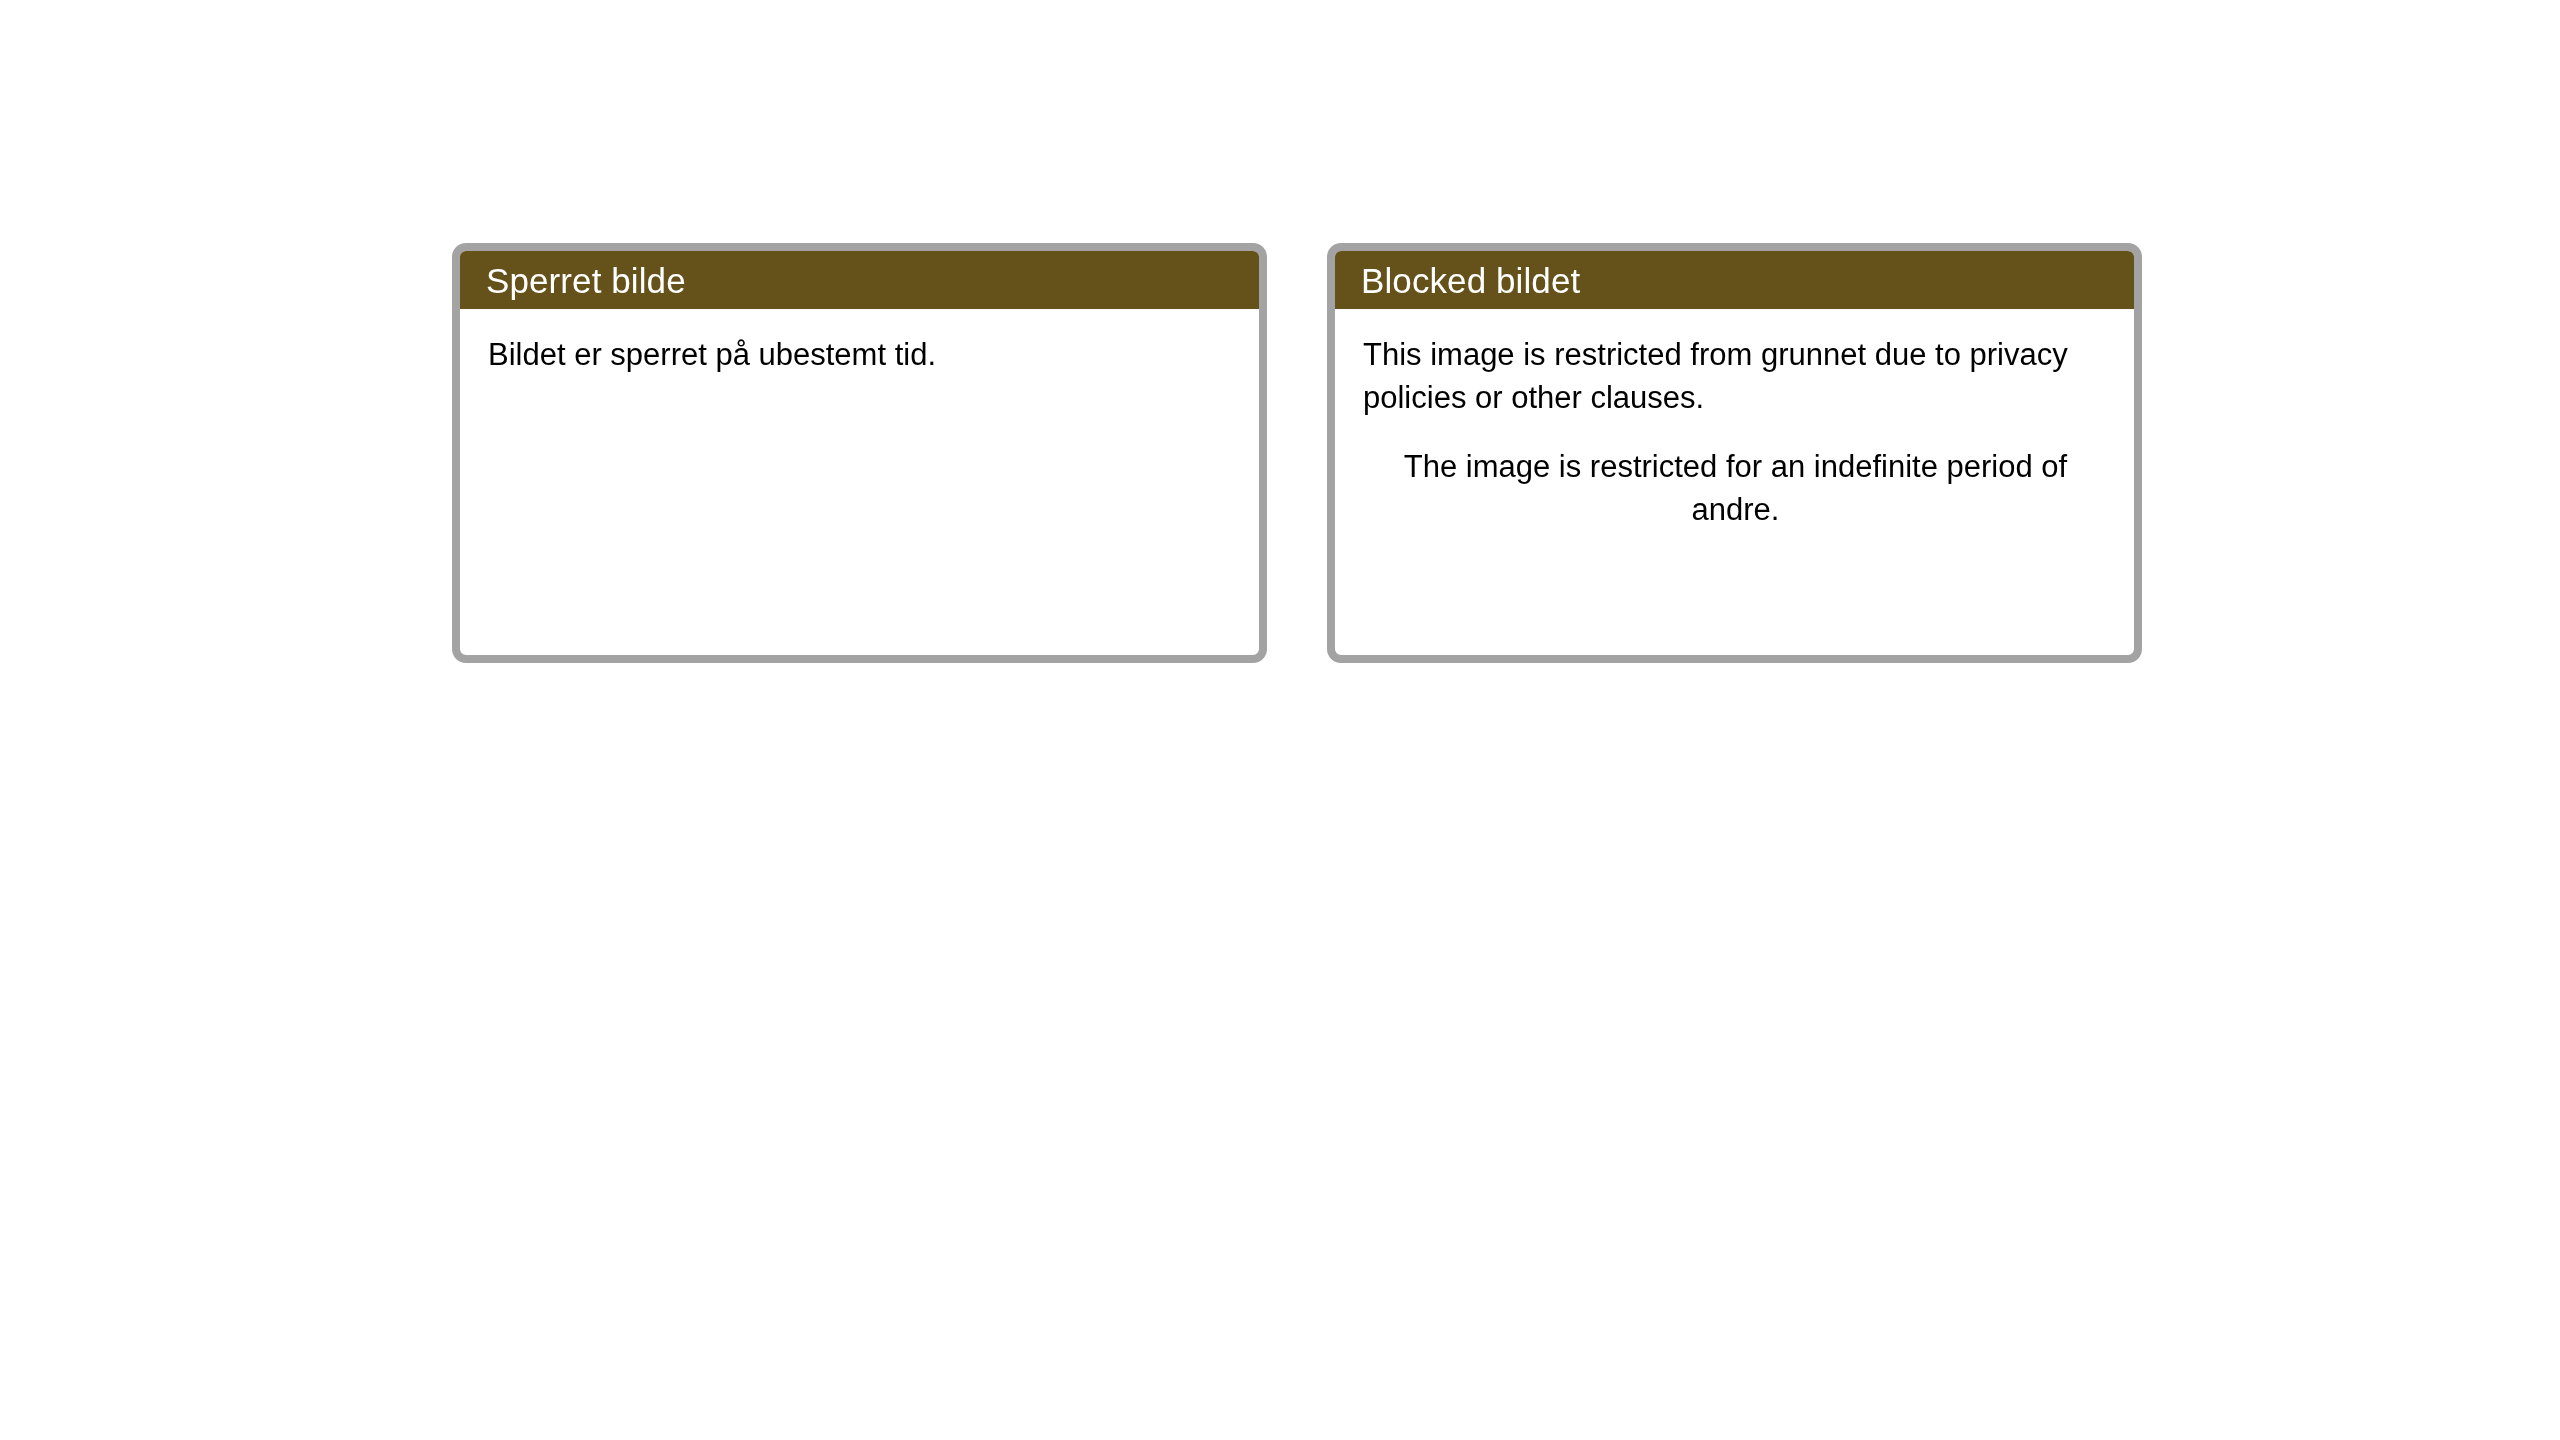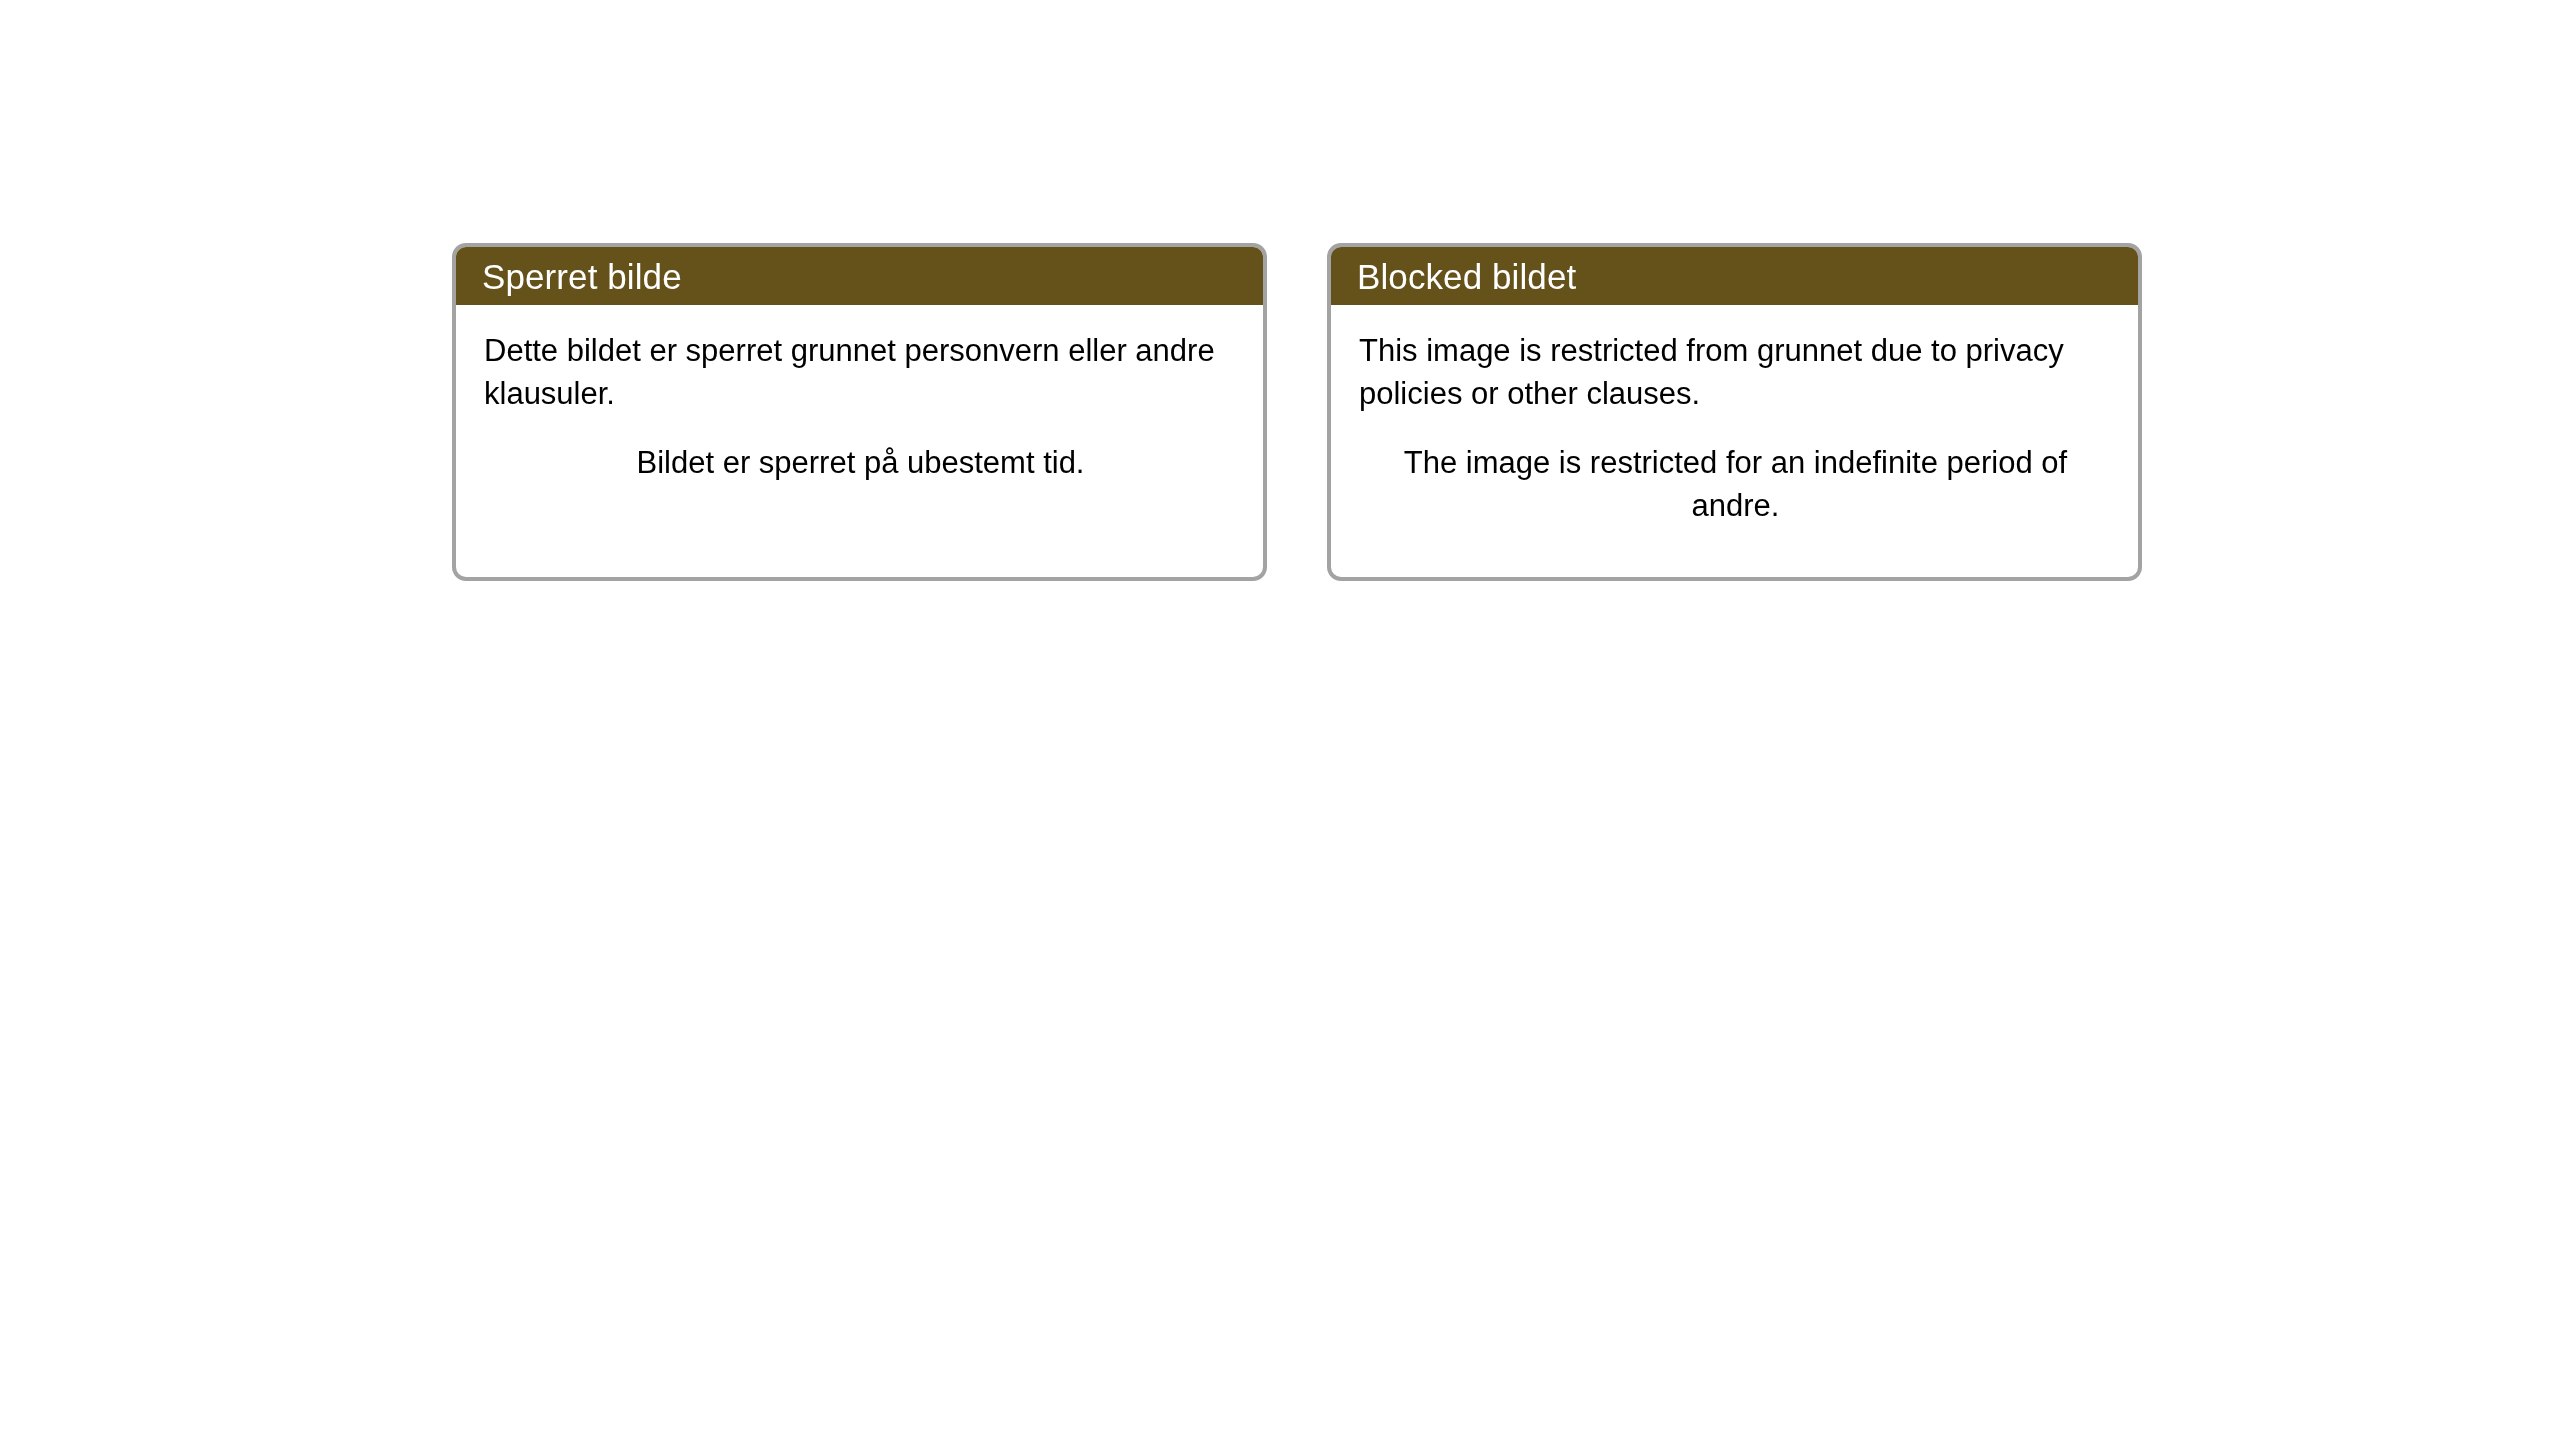--- a/index.html
+++ b/index.html
@@ -21,24 +21,24 @@
     left: 452px;
     top: 243px;
     display: flex;
     flex-direction: row;
     align-items: flex-start;
     gap: 60px;
   }
 
   .notice-card {
     width: 815px;
-    height: 338px;
+    height: 420px;
     box-sizing: border-box;
     background: #ffffff;
-    border: 4px solid #a3a3a3;
+    border: 8px solid #a3a3a3;
     border-radius: 14px;
     display: flex;
     flex-direction: column;
     overflow: hidden;
   }
 
   .card-header {
     background: #65511a;
     height: 58px;
     min-height: 58px;
@@ -79,21 +79,20 @@
 </head>
 <body>
 
 <div id="cards-area">
 
   <div class="notice-card">
     <div class="card-header">
       <span class="card-title">Sperret bilde</span>
     </div>
     <div class="card-body">
-      <p class="card-paragraph">Dette bildet er sperret grunnet personvern eller andre klausuler.</p>
       <p class="card-paragraph">Bildet er sperret på ubestemt tid.</p>
     </div>
   </div>
 
   <div class="notice-card">
     <div class="card-header">
       <span class="card-title">Blocked bildet</span>
     </div>
     <div class="card-body">
       <p class="card-paragraph">This image is restricted from grunnet due to privacy policies or other clauses.</p>

